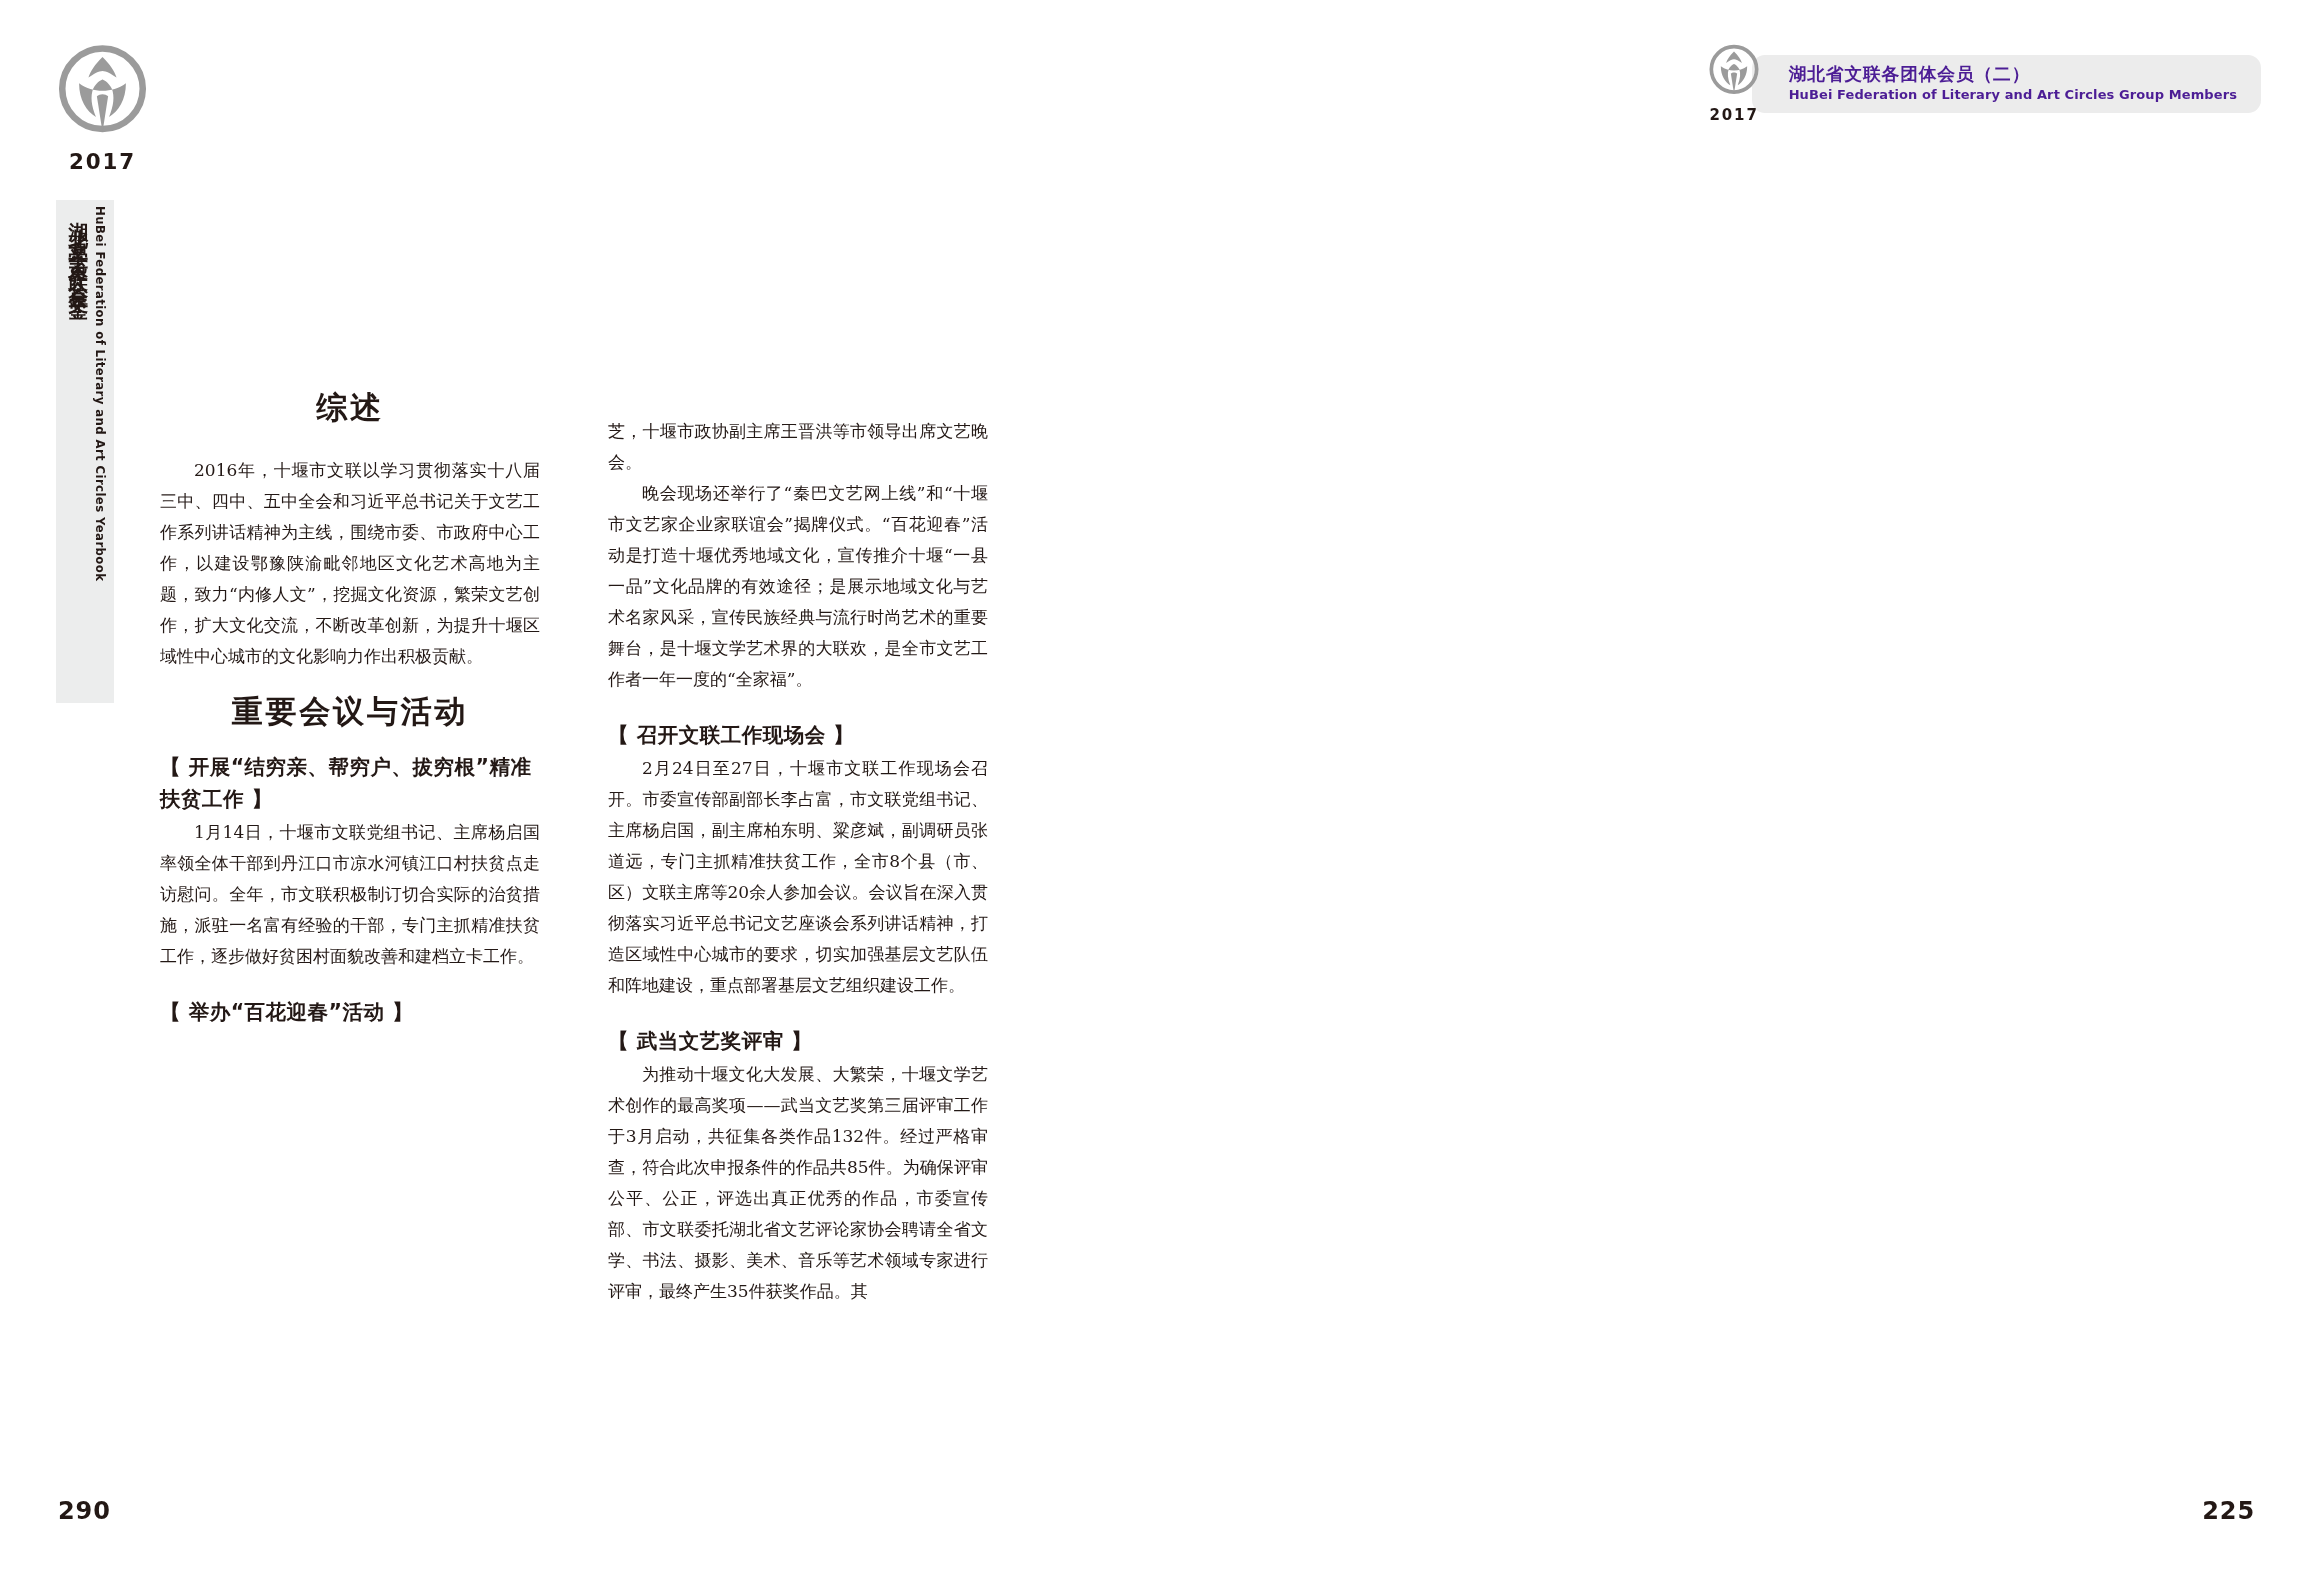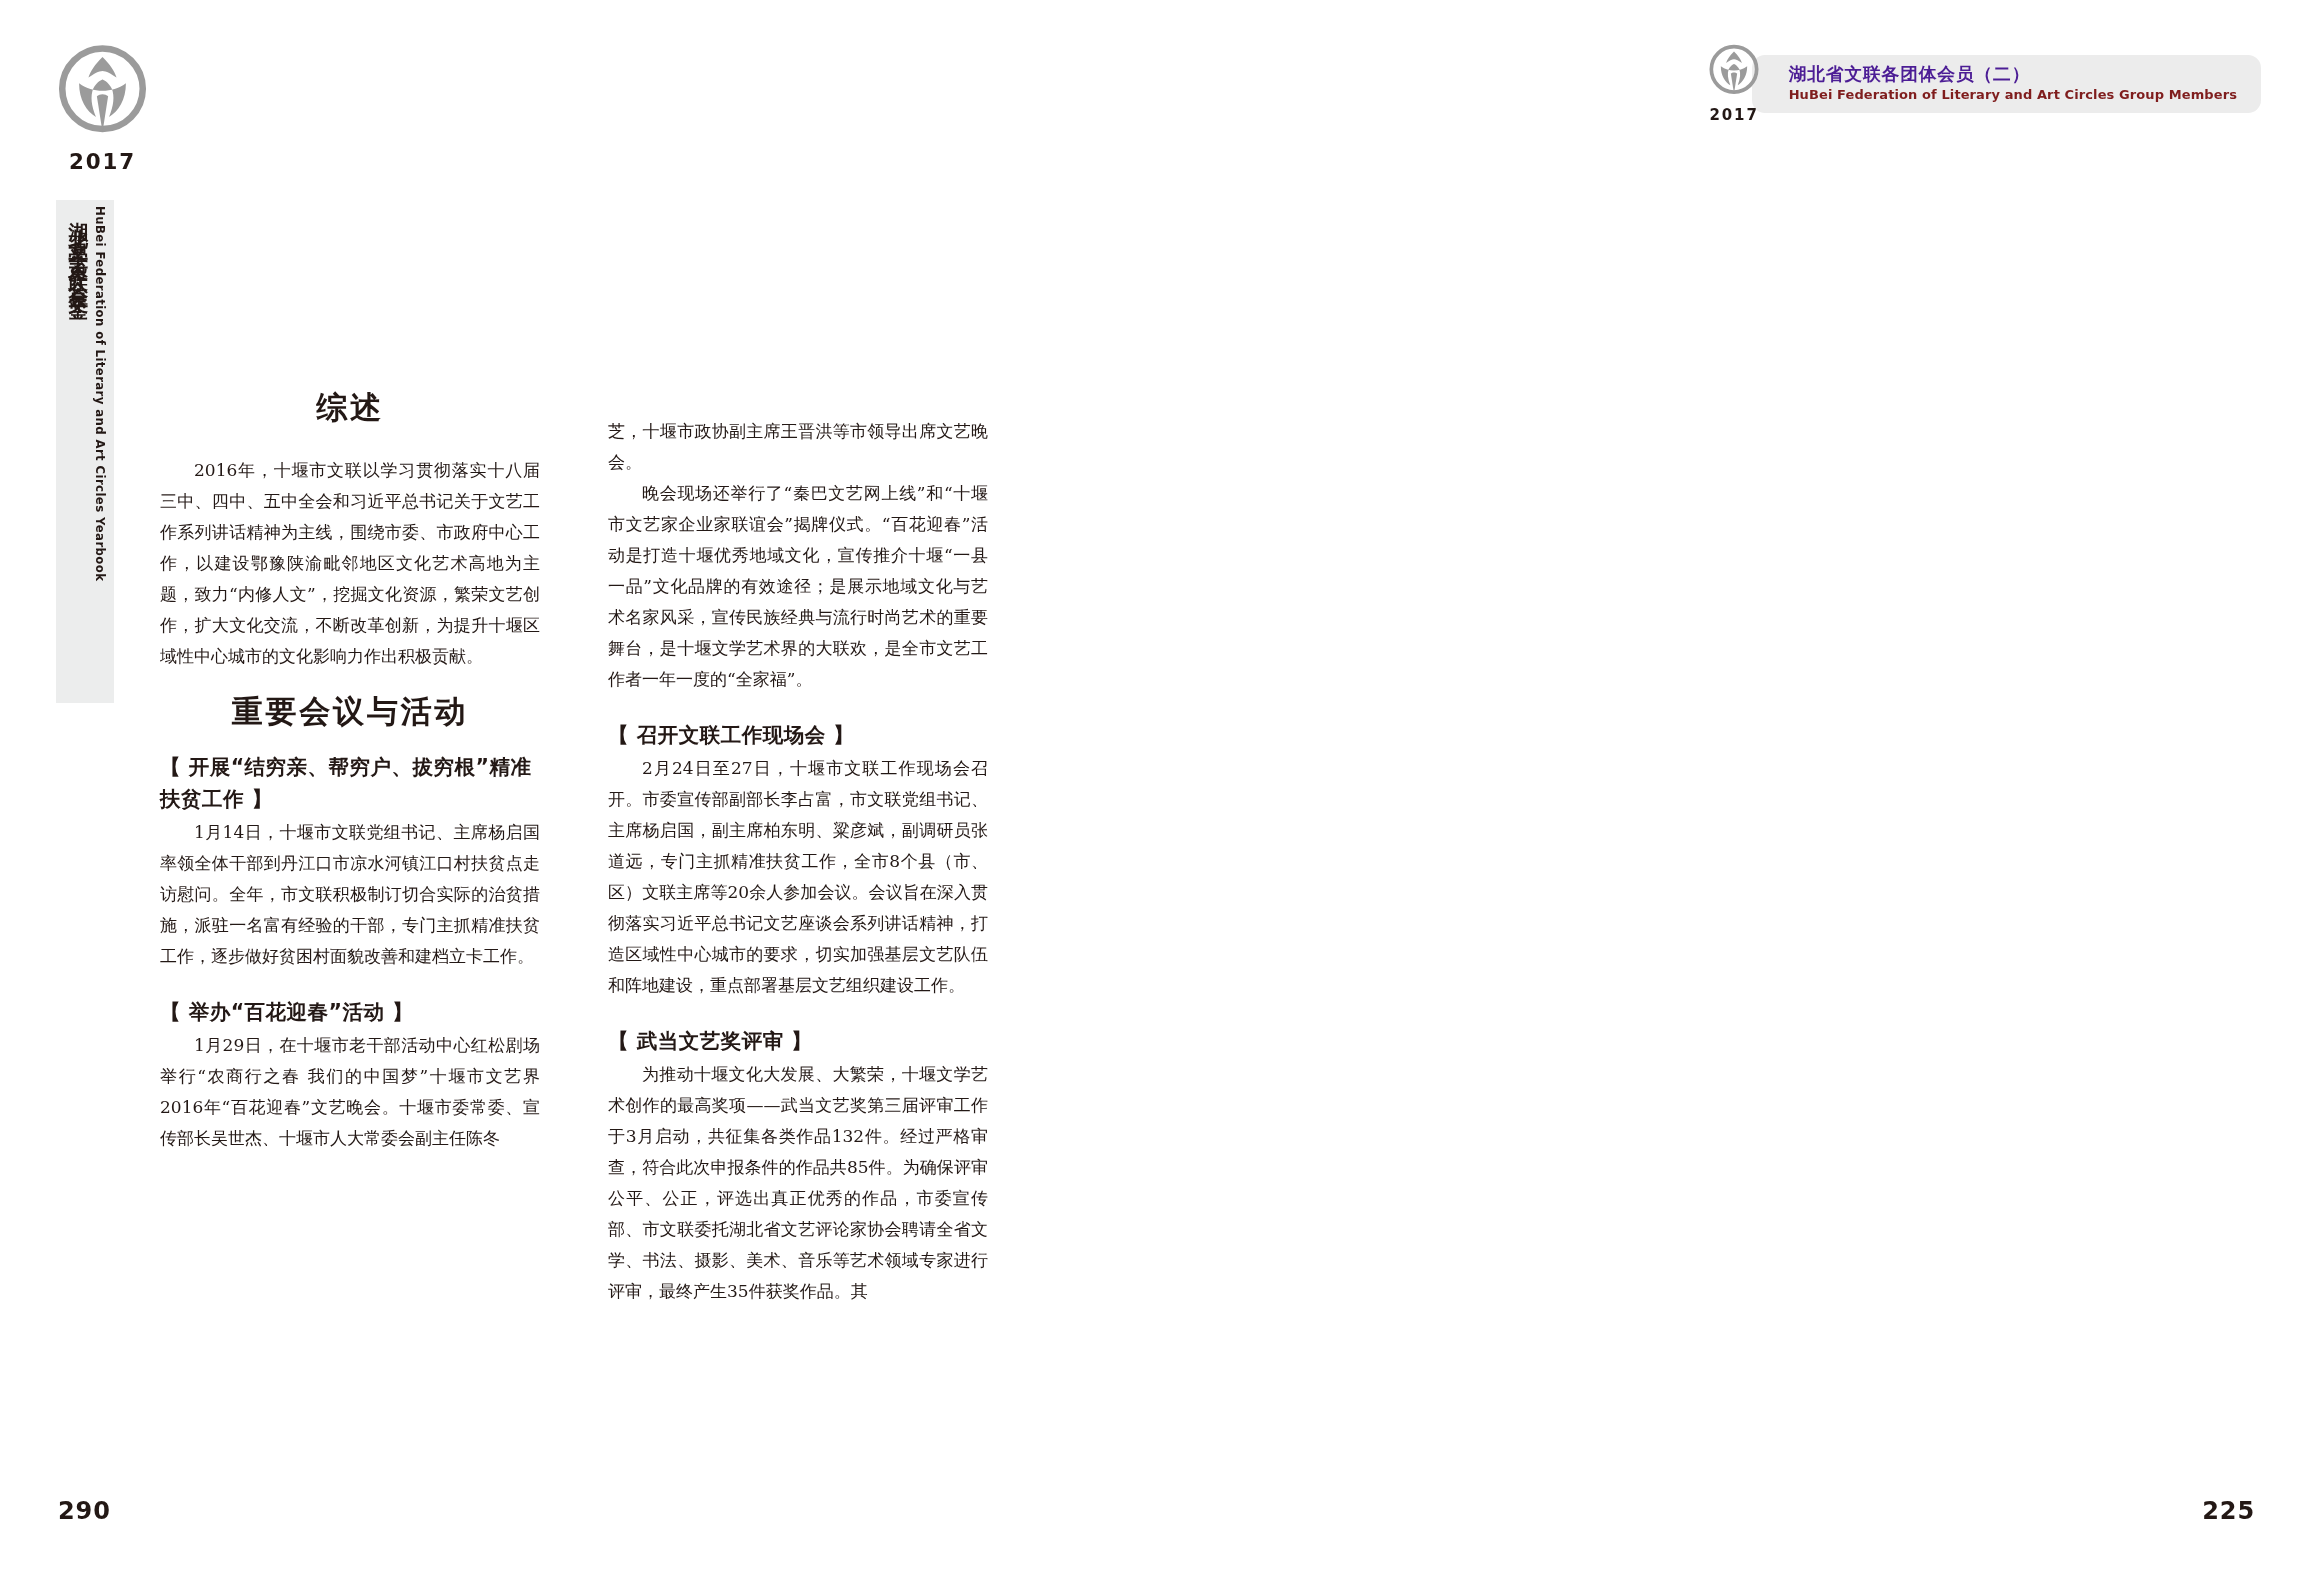--- a/index.html
+++ b/index.html
@@ -100,21 +100,21 @@
     letter-spacing:0.9px;
     color:#4c1d95;
     line-height:1.15;
     white-space:nowrap;
   }
   .rh-en {
     font-family:"DejaVu Sans","Liberation Sans",sans-serif;
     font-weight:700;
     font-size:13px;
     letter-spacing:0.1px;
-    color:#7f1d1d;
+    color:#4c1d95;
     margin-top:2.8px;
     white-space:nowrap;
   }
 
   
   #page-title {
     position:absolute;
     left:186px; top:177px;
     width:559px;
     text-align:center;
@@ -205,21 +205,20 @@
     </div>
 
 
     <div class="col" id="col1">
       <h2 class="sec-h1">综述</h2>
       <p class="para">2016年，十堰市文联以学习贯彻落实十八届三中、四中、五中全会和习近平总书记关于文艺工作系列讲话精神为主线，围绕市委、市政府中心工作，以建设鄂豫陕渝毗邻地区文化艺术高地为主题，致力“内修人文”，挖掘文化资源，繁荣文艺创作，扩大文化交流，不断改革创新，为提升十堰区域性中心城市的文化影响力作出积极贡献。</p>
       <h2 class="sec-h1 gap-before tight">重要会议与活动</h2>
       <h3 class="sec-h2">【 开展“结穷亲、帮穷户、拔穷根”精准扶贫工作 】</h3>
       <p class="para">1月14日，十堰市文联党组书记、主席杨启国率领全体干部到丹江口市凉水河镇江口村扶贫点走访慰问。全年，市文联积极制订切合实际的治贫措施，派驻一名富有经验的干部，专门主抓精准扶贫工作，逐步做好贫困村面貌改善和建档立卡工作。</p>
       <h3 class="sec-h2 gap-before">【 举办“百花迎春”活动 】</h3>
-      <p class="para">1月29日，在十堰市老干部活动中心红松剧场举行“农商行之春 我们的中国梦”十堰市文艺界2016年“百花迎春”文艺晚会。十堰市委常委、宣传部长吴世杰、十堰市人大常委会副主任陈冬</p>
     </div>
 
     <div class="col" id="col2">
       <p class="para cont">芝，十堰市政协副主席王晋洪等市领导出席文艺晚会。</p>
       <p class="para">晚会现场还举行了“秦巴文艺网上线”和“十堰市文艺家企业家联谊会”揭牌仪式。“百花迎春”活动是打造十堰优秀地域文化，宣传推介十堰“一县一品”文化品牌的有效途径；是展示地域文化与艺术名家风采，宣传民族经典与流行时尚艺术的重要舞台，是十堰文学艺术界的大联欢，是全市文艺工作者一年一度的“全家福”。</p>
       <h3 class="sec-h2 gap-before">【 召开文联工作现场会 】</h3>
       <p class="para">2月24日至27日，十堰市文联工作现场会召开。市委宣传部副部长李占富，市文联党组书记、主席杨启国，副主席柏东明、粱彦斌，副调研员张道远，专门主抓精准扶贫工作，全市8个县（市、区）文联主席等20余人参加会议。会议旨在深入贯彻落实习近平总书记文艺座谈会系列讲话精神，打造区域性中心城市的要求，切实加强基层文艺队伍和阵地建设，重点部署基层文艺组织建设工作。</p>
       <h3 class="sec-h2 gap-before">【 武当文艺奖评审 】</h3>
       <p class="para">为推动十堰文化大发展、大繁荣，十堰文学艺术创作的最高奖项——武当文艺奖第三届评审工作于3月启动，共征集各类作品132件。经过严格审查，符合此次申报条件的作品共85件。为确保评审公平、公正，评选出真正优秀的作品，市委宣传部、市文联委托湖北省文艺评论家协会聘请全省文学、书法、摄影、美术、音乐等艺术领域专家进行评审，最终产生35件获奖作品。其</p>
     </div>

